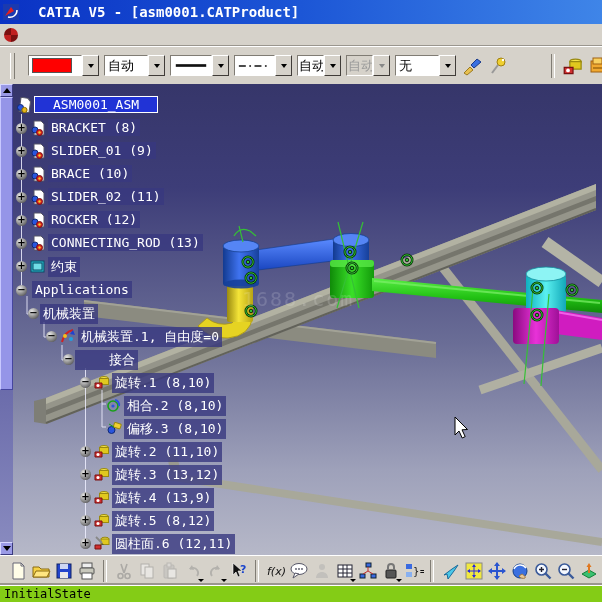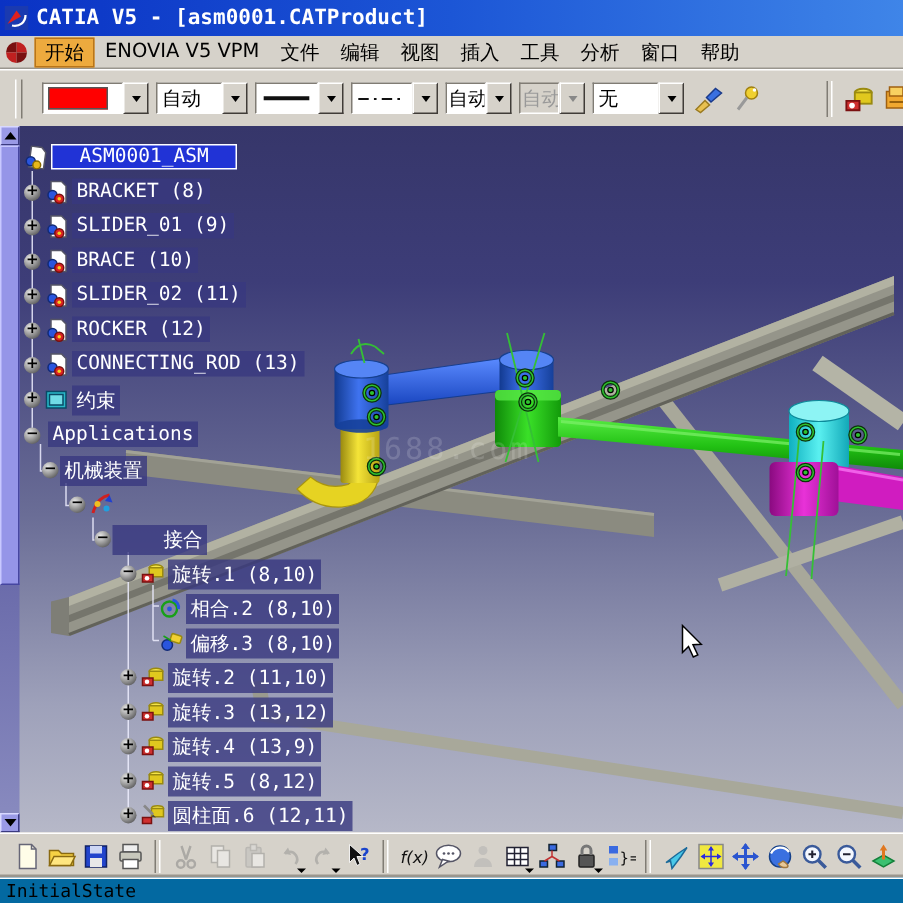--- a/index.html
+++ b/index.html
@@ -1,21 +1,21 @@
 <!DOCTYPE html>
 <html><head>
 <meta charset="utf-8">
 <style>
   html,body{margin:0;padding:0;}
   .window{position:relative;width:602px;height:602px;overflow:hidden;background:#d6d2ca;
           font-family:"DejaVu Sans",sans-serif;-webkit-font-smoothing:none;}
   
   .titlebar{position:absolute;top:0;left:0;right:0;height:24px;
     background:linear-gradient(90deg,#0a32c4 0%,#1c56d6 50%,#3f85e8 100%);
-    color:#fff;display:flex;align-items:center;gap:5px;padding-left:3px;
+    color:#fff;display:flex;align-items:center;gap:19px;padding-left:3px;
     font:bold 14px "DejaVu Sans Mono",monospace;}
   
   .menubar{position:absolute;top:24px;left:0;right:0;height:21px;background:#d6d2ca;
     display:flex;align-items:center;font-size:13px;color:#000;border-bottom:1px solid #9a968e;}
   .menu-logo{width:16px;height:16px;margin:0 4px 0 3px;}
   .menu-item{padding:1px 7px;white-space:nowrap;}
   .menu-item.active{background:#edaa3e;border:1px solid #b8751a;padding:0 6px;}
   
   .gtoolbar{position:absolute;top:46px;left:0;right:0;height:38px;background:#d6d2ca;
     border-top:1px solid #fff;box-sizing:border-box;display:flex;align-items:center;gap:5px;
@@ -58,21 +58,21 @@
   
   .btoolbar{position:absolute;top:555px;left:0;right:0;height:30px;background:#d6d2ca;
     border-top:1px solid #fff;box-sizing:border-box;display:flex;align-items:center;
     padding-left:6px;overflow:hidden;}
   .tb-icon{width:23px;height:23px;position:relative;display:flex;align-items:center;justify-content:center;flex:0 0 auto;}
   .tb-icon.disabled svg{filter:grayscale(1) opacity(.45);}
   .tb-sep{width:2px;height:22px;border-left:1px solid #807c74;border-right:1px solid #fff;margin:0 5px;flex:0 0 auto;}
   .tb-dd{position:absolute;right:0;bottom:0;width:0;height:0;
     border-left:3px solid transparent;border-right:3px solid transparent;border-top:3.5px solid #000;}
   
-  .statusbar{position:absolute;top:585px;left:0;right:0;height:17px;background:#0369a1;
+  .statusbar{position:absolute;top:585px;left:0;right:0;height:17px;background:#84cc16;
     border-top:1px solid #fff;box-shadow:0 -2px 0 #9a968e;box-sizing:border-box;
     font:12px "DejaVu Sans Mono",monospace;color:#000;padding:1px 4px;}
 </style>
 </head>
 <body>
 
 <div class="window">
 
   <div class="titlebar">
     <svg class="app-icon" width="16" height="16" viewBox="0 0 16 16">
@@ -83,32 +83,20 @@
     <span>CATIA V5 - [asm0001.CATProduct]</span>
   </div>
 
   <div class="menubar">
     <svg class="menu-logo" viewBox="0 0 16 16">
       <path d="M8 8L8 1A7 7 0 0 1 15 8z" fill="#c02020"></path>
         <path d="M8 8L1 8A7 7 0 0 1 8 1z" fill="#7a1010"></path>
       <path d="M8 8L8 15A7 7 0 0 1 1 8z" fill="#c02020"></path>
         <path d="M8 8L15 8A7 7 0 0 1 8 15z" fill="#7a1010"></path>
     </svg>
-    <span id="menu-items" style="display:flex;align-items:center;">
-        <span class="menu-item active">开始</span>
-        <span class="menu-item">ENOVIA V5 VPM</span>
-        <span class="menu-item">文件</span>
-        <span class="menu-item">编辑</span>
-        <span class="menu-item">视图</span>
-        <span class="menu-item">插入</span>
-        <span class="menu-item">工具</span>
-        <span class="menu-item">分析</span>
-        <span class="menu-item">窗口</span>
-        <span class="menu-item">帮助</span>
-      </span>
   </div>
 
   <div class="gtoolbar">
     <div class="ghandle"></div>
     <div class="combo">
       <div class="combo-field" style="width:54px;">
           <div class="swatch" style="background: rgb(255, 0, 0);"></div>
         </div>
       <div class="combo-btn">
           <span class="tri-down"></span>
@@ -409,20 +397,21 @@
           <span class="tlabel" style="left: 40px;">机械装置</span>
         </div>
         <div class="trow" style="top: 243px;">
           <div class="tball" style="left: 46px;">−</div>
           <span class="ticon" style="left: 60px;"><svg width="16" height="16" viewBox="0 0 16 16">
               <path d="M2 14C4 6 8 3 13 2" stroke="#d02020" stroke-width="2" fill="none"></path>
               <path d="M13 2l2 5-5-1z" fill="#2040d0"></path>
               <circle cx="5" cy="8" r="2" fill="#f0c020"></circle>
               <circle cx="11" cy="11" r="2" fill="#20a0e0"></circle>
             </svg></span>
+          <span class="tlabel" style="left: 78px;">机械装置.1, 自由度=0</span>
         </div>
         <div class="trow" style="top: 266px;">
           <div class="tball" style="left: 63px;">−</div>
           <span class="tlabel" style="left: 75px; padding-left: 34px;">接合</span>
         </div>
         <div class="trow" style="top: 289px;">
           <div class="tball" style="left: 80px;">−</div>
           <span class="ticon" style="left: 94px;"><svg width="16" height="16" viewBox="0 0 16 16">
               <ellipse cx="10" cy="4.5" rx="4.5" ry="2" fill="#f4e448" stroke="#9a8a10"></ellipse>
               <rect x="5.5" y="4.5" width="9" height="6" fill="#e0c81e" stroke="#9a8a10"></rect>

